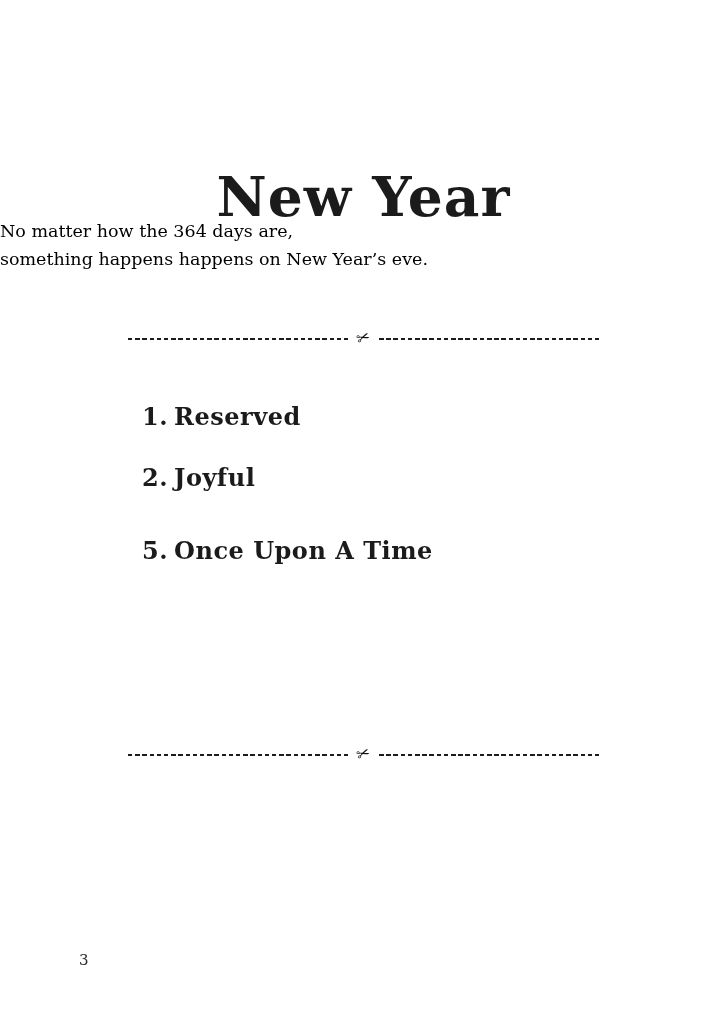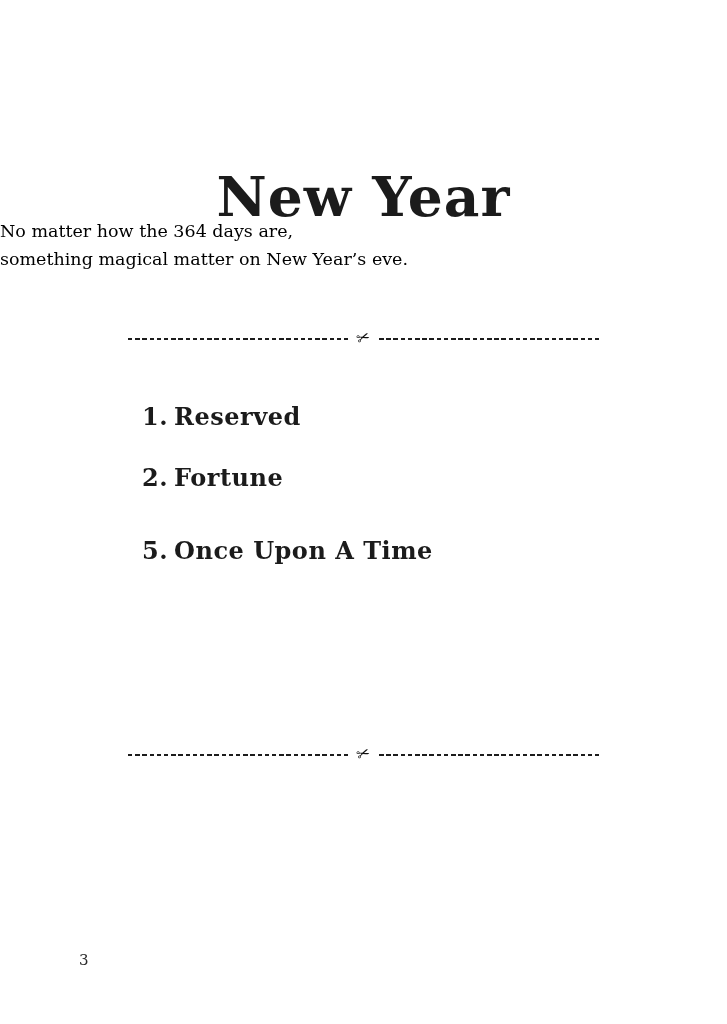--- a/index.html
+++ b/index.html
@@ -100,35 +100,35 @@
 </style>
 </head>
 <body>
 
 <div class="page">
 
   <h1 class="title">New Year</h1>
 
   <div class="subtitle">
     <div>No matter how the 364 days are,</div>
-    <div>something magical matter on New Year’s eve.</div>
+    <div>something happens happens on New Year’s eve.</div>
   </div>
 
   <div class="divider divider-top">
     <div class="dash-segment"></div>
     <span class="scissors">✂</span>
     <div class="dash-segment"></div>
   </div>
 
   <div class="toc">
     <div class="toc-item">
       <span class="toc-number">1.</span><span>Reserved</span>
     </div>
     <div class="toc-item">
-      <span class="toc-number">2.</span><span>Fortune</span>
+      <span class="toc-number">2.</span><span>Joyful</span>
     </div>
     <div class="toc-item">
       <span class="toc-number">5.</span><span>Once Upon A Time</span>
     </div>
   </div>
 
   <div class="divider divider-bottom">
     <div class="dash-segment"></div>
     <span class="scissors">✂</span>
     <div class="dash-segment"></div>

